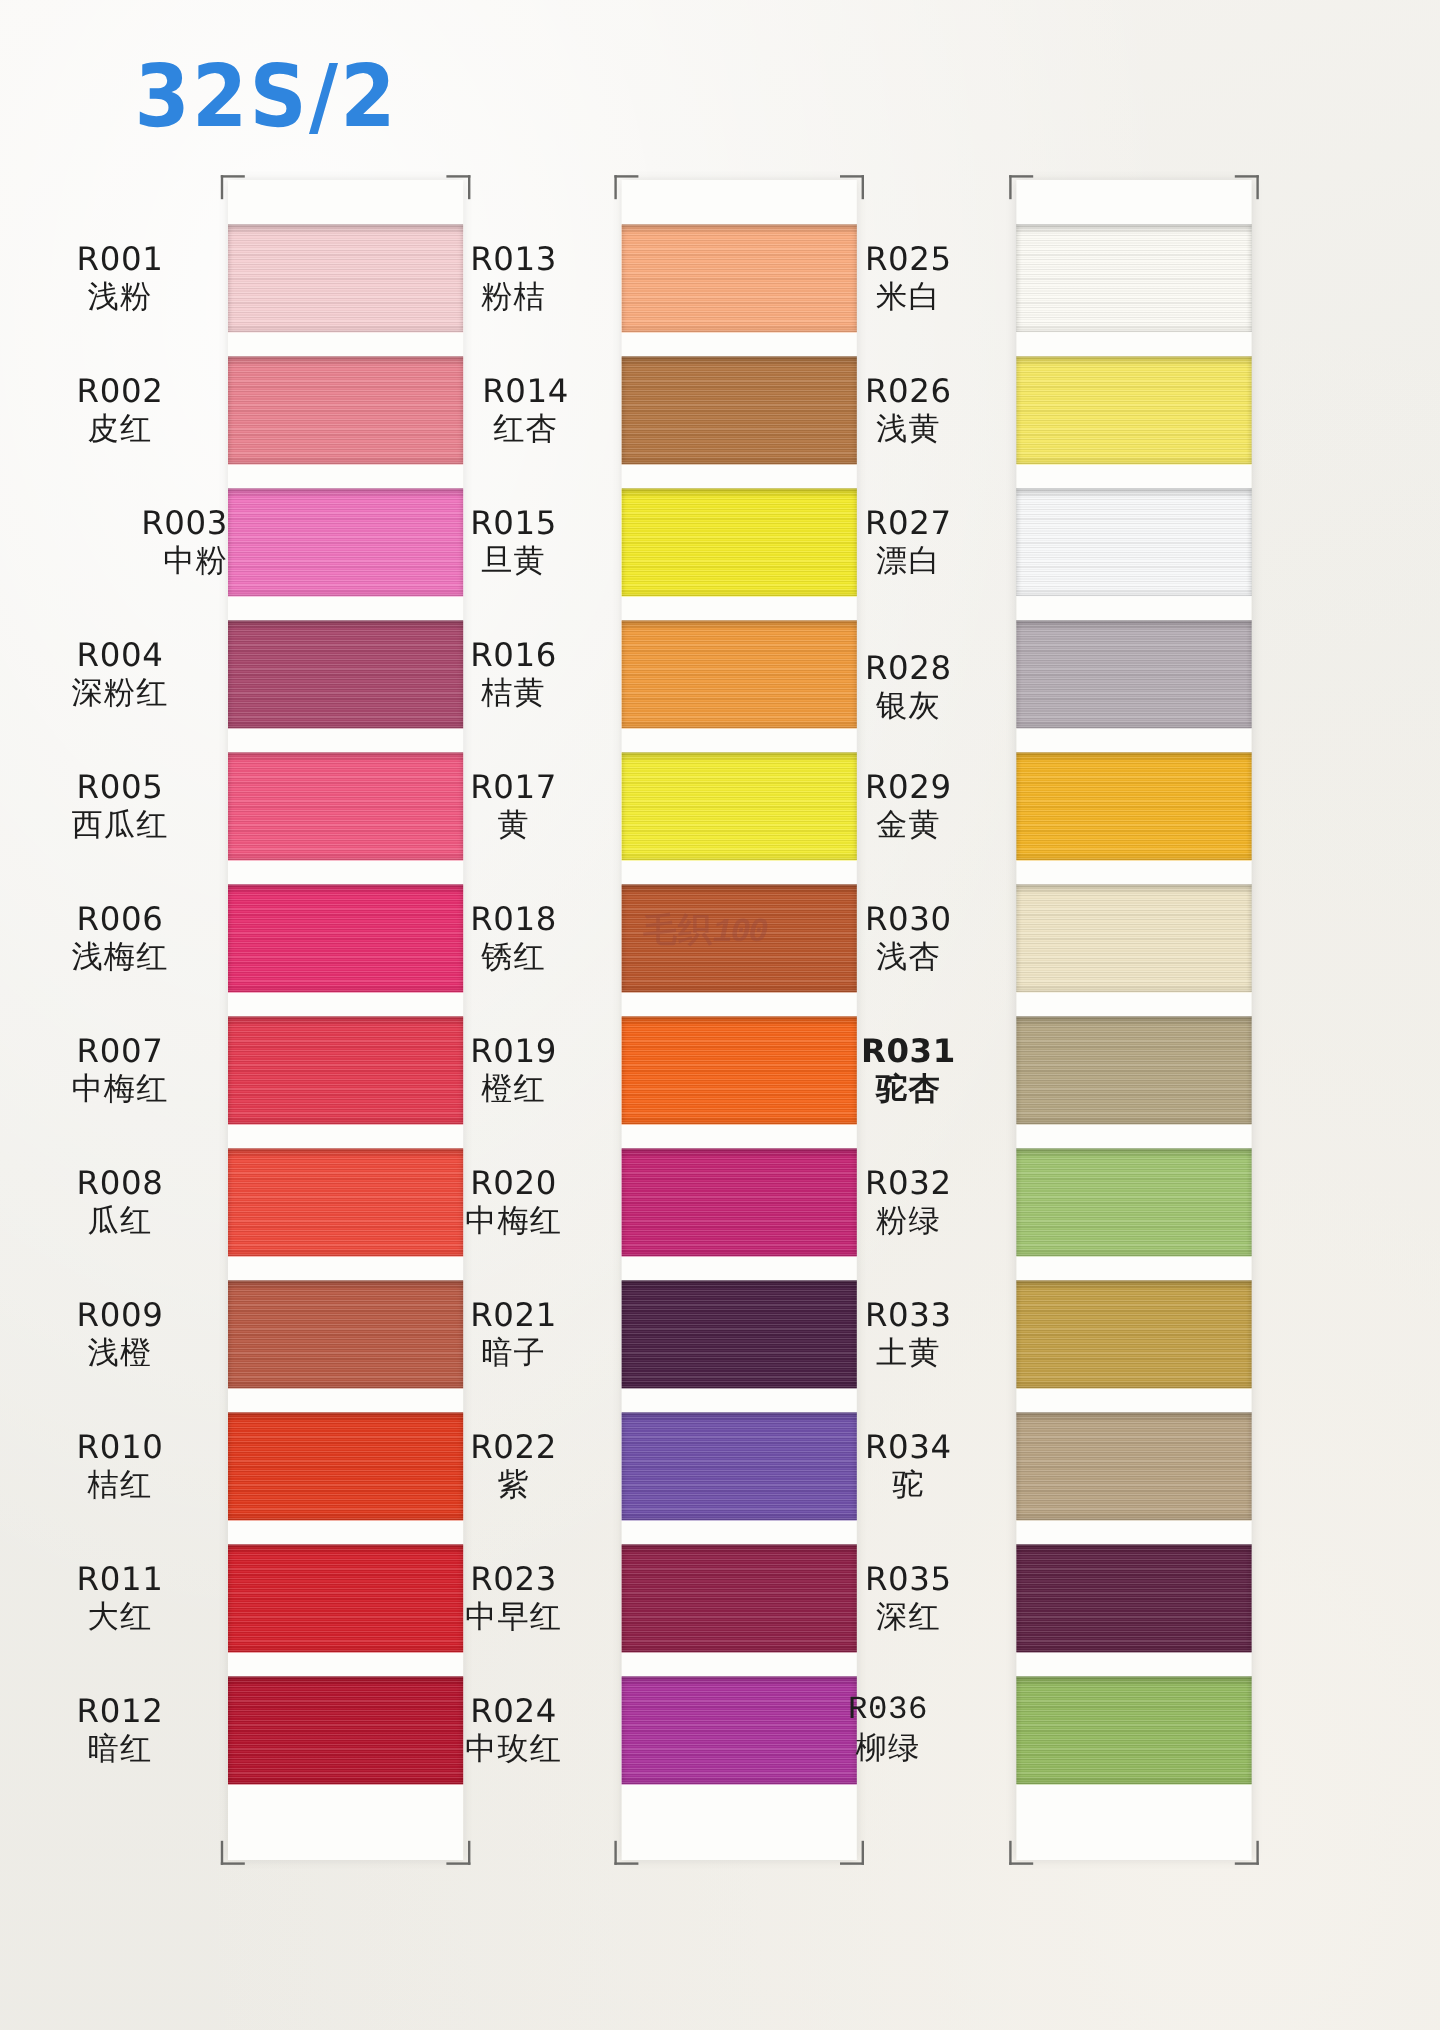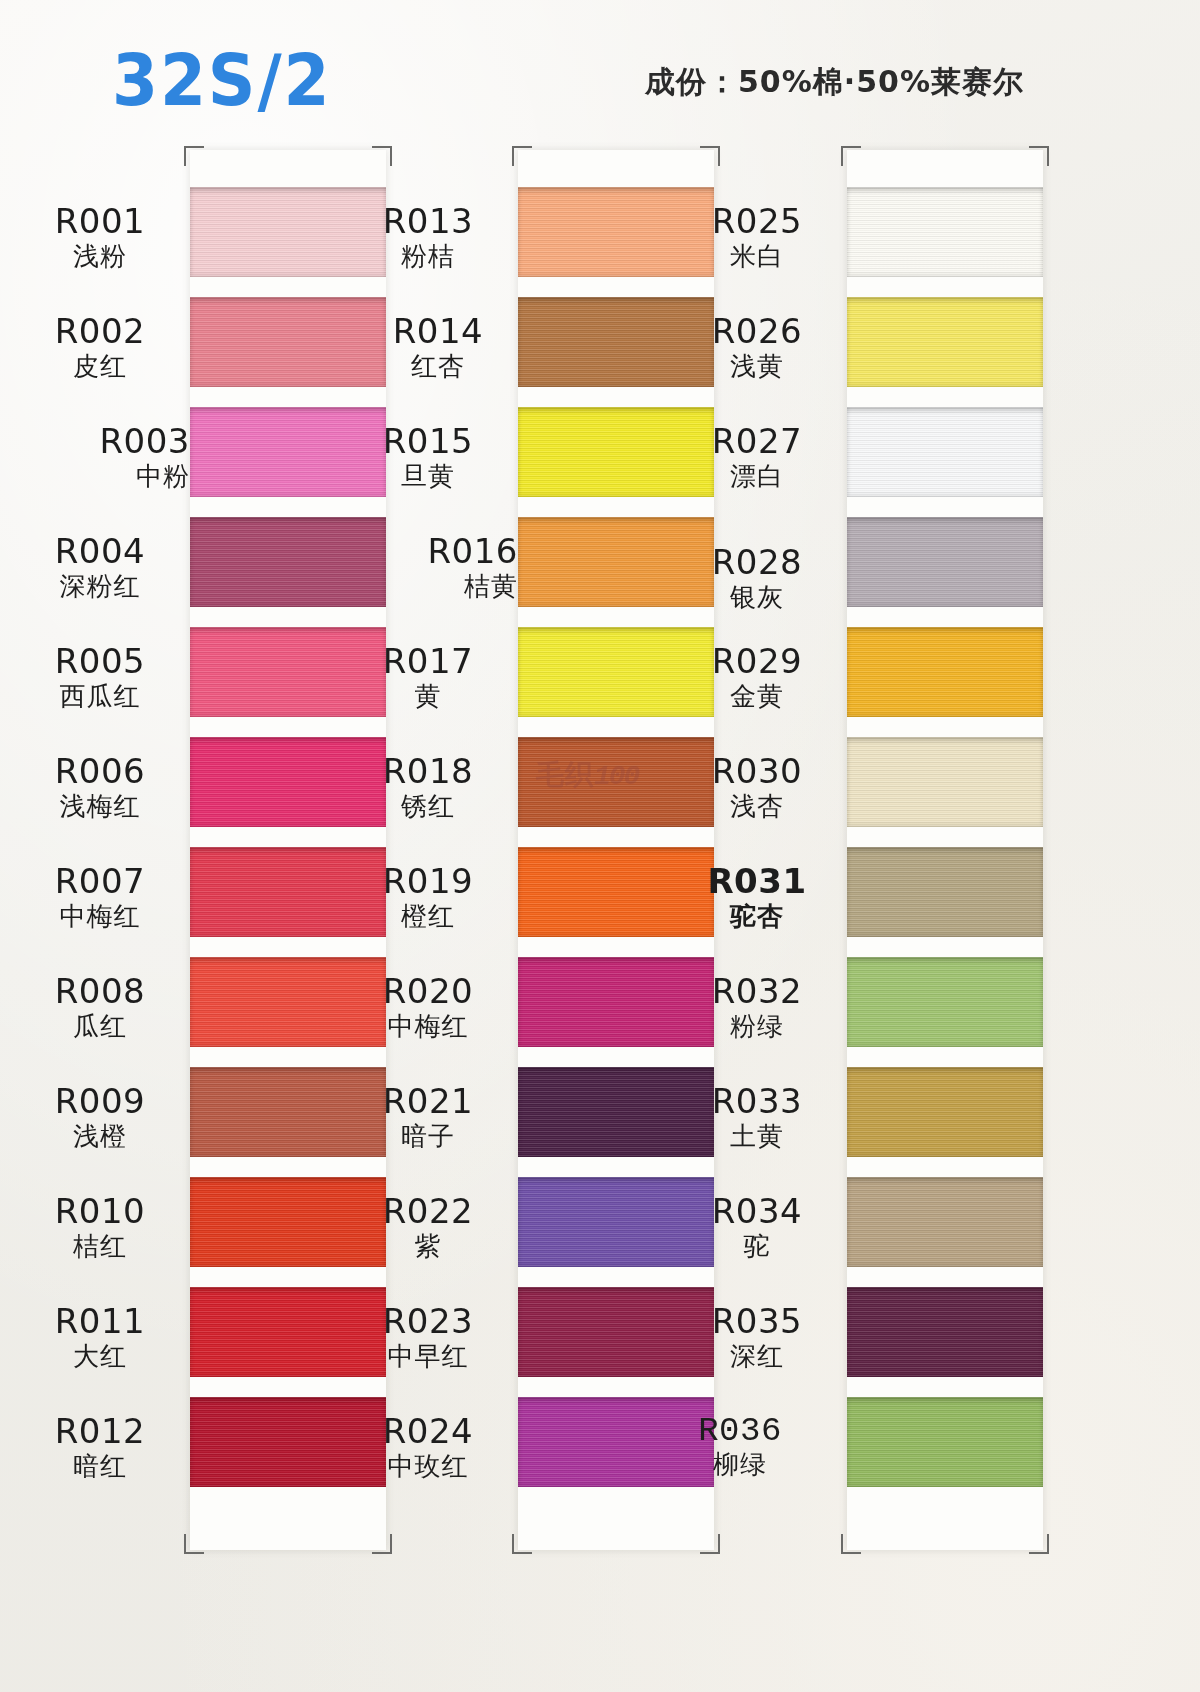--- a/index.html
+++ b/index.html
@@ -113,21 +113,21 @@
   
   .label {
     position: absolute;
     width: 180px;
     text-align: center;
     color: #1d1d1d;
     line-height: 1.18;
     font-family: "DejaVu Sans", sans-serif;
   }
   .label .code {
-    font-size: 34px;
+    font-size: 27px;
     letter-spacing: 0.5px;
     display: block;
   }
   .label .name {
     font-size: 26px;
     letter-spacing: 1px;
     display: block;
   }
 
   
@@ -160,21 +160,20 @@
     letter-spacing: -2px;
   }
 </style>
 </head>
 <body>
 
 <div class="paper-bg"></div>
 
 <div class="header">
   <div class="title-code">32S/2</div>
-  <div class="composition">成份：50%棉·50%莱赛尔</div>
 </div>
 
 <div id="columns-root">
     <div class="label" style="left: 10px; top: 201px;">
       <span class="code">R001</span>
       <span class="name">浅粉</span>
     </div>
     <div class="label" style="left: 10px; top: 311px;">
       <span class="code">R002</span>
       <span class="name">皮红</span>
@@ -242,21 +241,21 @@
       <span class="name">粉桔</span>
     </div>
     <div class="label" style="left: 348px; top: 311px;">
       <span class="code">R014</span>
       <span class="name">红杏</span>
     </div>
     <div class="label" style="left: 338px; top: 421px;">
       <span class="code">R015</span>
       <span class="name">旦黄</span>
     </div>
-    <div class="label" style="left: 338px; top: 531px; text-align: right;">
+    <div class="label" style="left: 338px; top: 531px;">
       <span class="code">R016</span>
       <span class="name">桔黄</span>
     </div>
     <div class="label" style="left: 338px; top: 641px;">
       <span class="code">R017</span>
       <span class="name">黄</span>
     </div>
     <div class="label" style="left: 338px; top: 751px;">
       <span class="code">R018</span>
       <span class="name">锈红</span>

